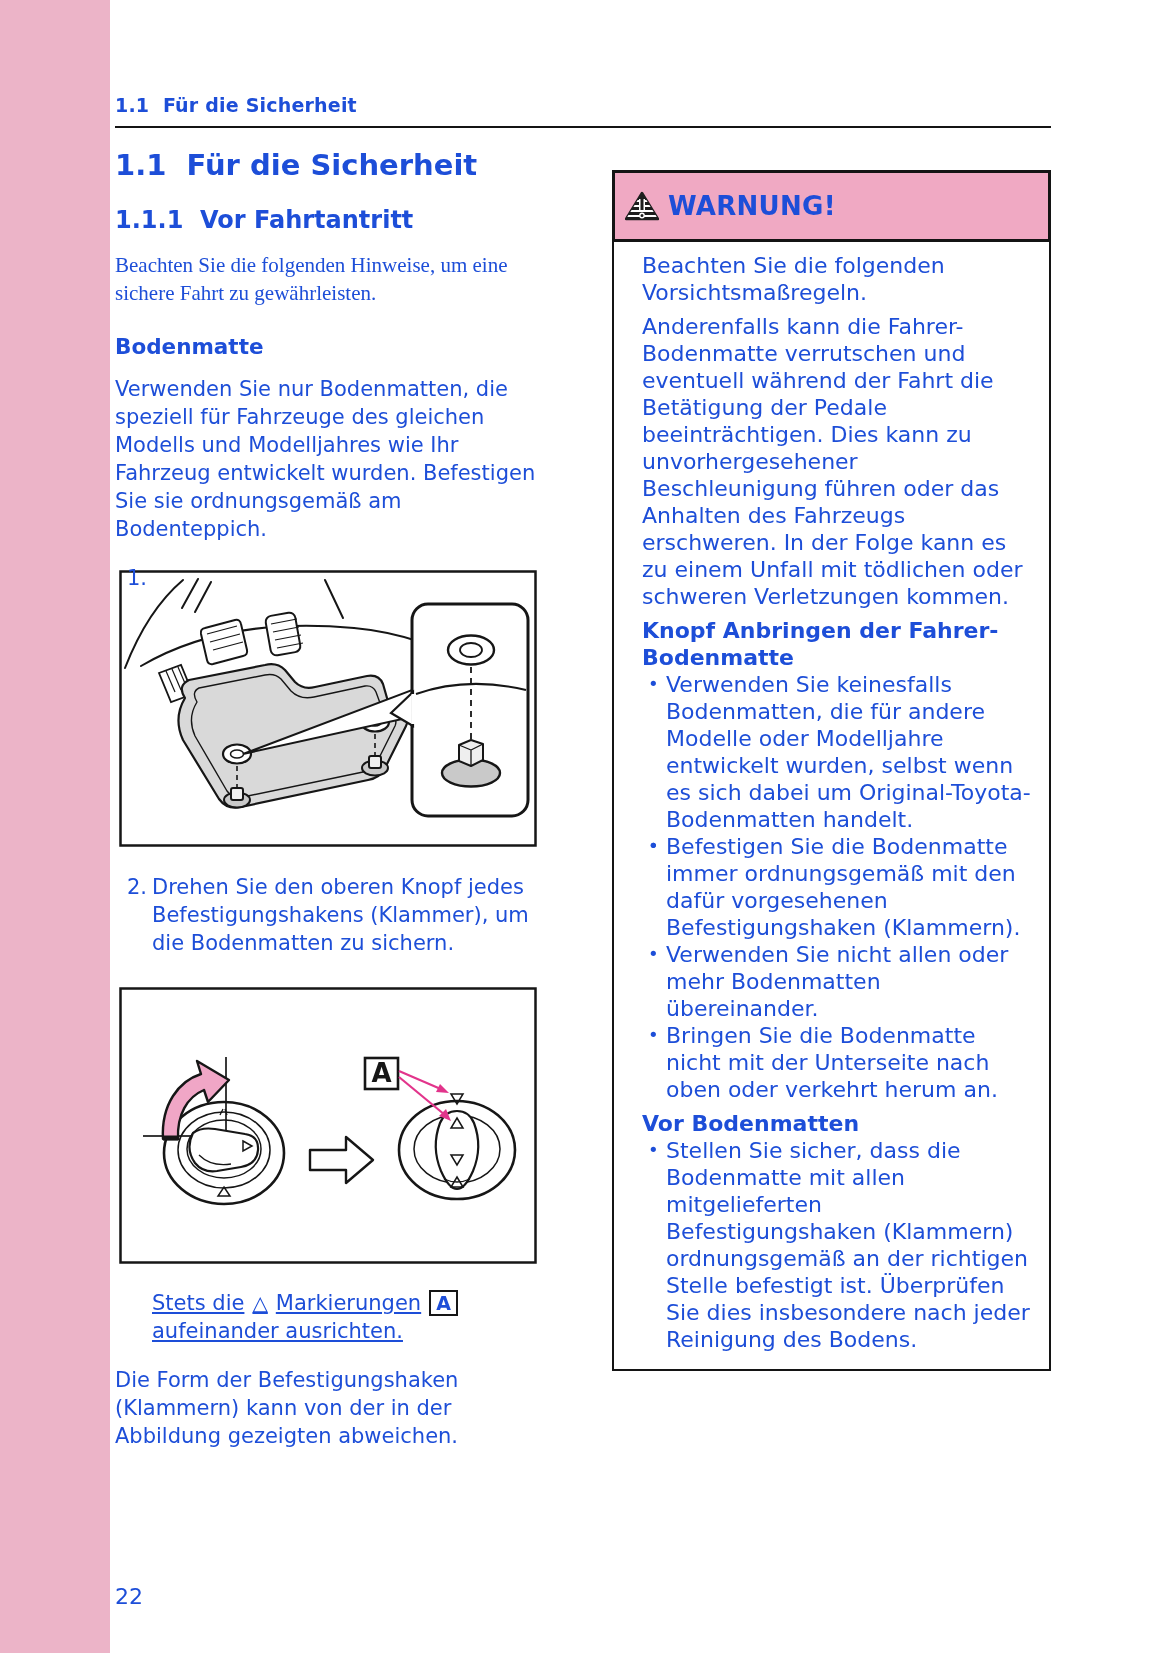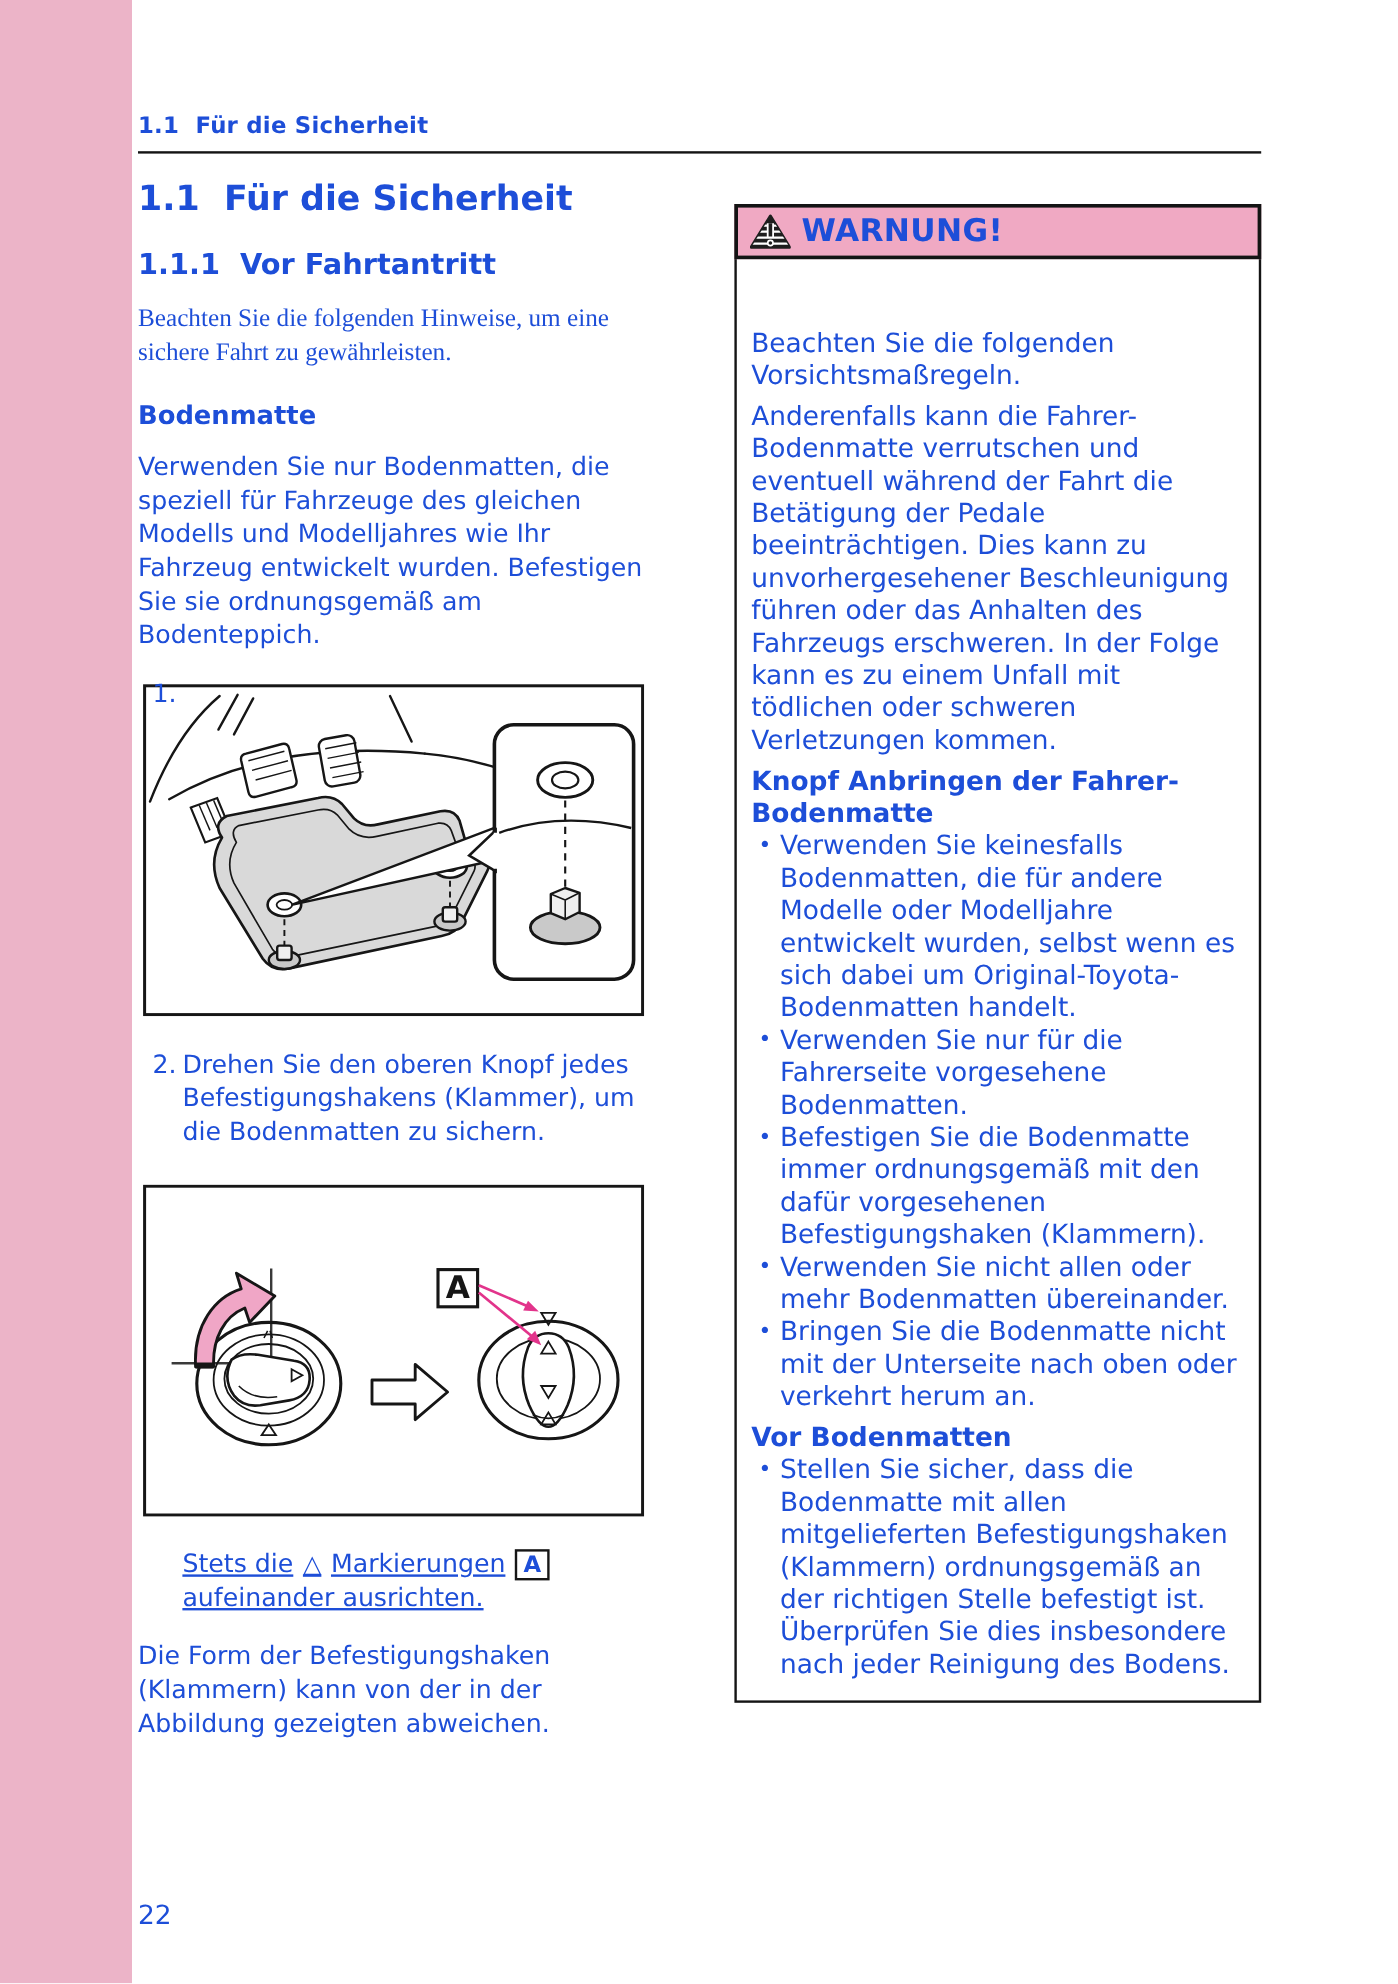--- a/index.html
+++ b/index.html
@@ -27,23 +27,23 @@
   .fig2 { margin-top:30px; }
   .note { margin-top:25px; padding-left:37px;text-decoration:underline; }
   .tri-glyph { margin:0 8px; font-size:20px; }
   .boxed-a { display:inline-block; border:2px solid #161616; padding:0 5px;
              margin:0 8px; font-weight:700; font-size:19px; line-height:22px; }
   .outro { margin-top:19px; }
   .pagenum { position:absolute; left:115px; top:1584px; font-size:22px; font-weight:400; }
 
   .warning { border:2px solid #141414; background:#fff; }
   .warning-header { display:flex; align-items:center; gap:9px;
-    border:3px solid #141414; margin:-2px -2px 0 -2px; padding:3px 10px; height:34px; }
+    border:3px solid #141414; margin:-2px -2px 0 -2px; padding:16px 10px; height:34px; }
   .warning-title { font-size:26px; font-weight:700; letter-spacing:.3px; }
-  .warning-body { padding:8px 12px 16px 12px; font-size:22px; line-height:27px;margin-top:47px; }
+  .warning-body { padding:8px 12px 16px 28px; font-size:22px; line-height:27px; }
   .wp { margin-top:7px; }
   .wsub { font-weight:700; margin-top:7px; }
   .wbullet { position:relative; padding-left:24px; }
   .wbullet .dot { position:absolute; left:6px; top:-1px; font-size:18px; }
   svg text { font-family:"DejaVu Sans", sans-serif; }
 </style>
 </head>
 <body>
 
 <div class="page">
@@ -198,21 +198,21 @@
               <line x1="17" y1="8" x2="17" y2="19" stroke="#1e1e1e" stroke-width="3"></line>
               <circle cx="17" cy="24.5" r="2.2" fill="#1e1e1e" stroke="#ffffff" stroke-width="1.4"></circle>
             </svg>
             <span class="warning-title">WARNUNG!</span>
           </div>
           <div class="warning-body">
             <p class="wp" style="margin:2px 0 0 0;">Beachten Sie die folgenden Vorsichtsmaßregeln.</p>
             <p class="wp" style="margin-bottom:0;">Anderenfalls kann die Fahrer-Bodenmatte verrutschen und eventuell während der Fahrt die Betätigung der Pedale beeinträchtigen. Dies kann zu unvorhergesehener Beschleunigung führen oder das Anhalten des Fahrzeugs erschweren. In der Folge kann es zu einem Unfall mit tödlichen oder schweren Verletzungen kommen.</p>
             <div class="wsub">Knopf Anbringen der Fahrer-Bodenmatte</div>
             <div class="wbullet"><span class="dot">•</span><span>Verwenden Sie keinesfalls Bodenmatten, die für andere Modelle oder Modelljahre entwickelt wurden, selbst wenn es sich dabei um Original-Toyota-Bodenmatten handelt.</span></div>
-            <div class="wbullet"><span class="dot">•</span><span>Verwenden Sie nur für die Fahrerseite vorgesehene Bodenmatten.</span></div>
+            <div class="wbullet"><span class="dot">•</span></div>
             <div class="wbullet"><span class="dot">•</span><span>Befestigen Sie die Bodenmatte immer ordnungsgemäß mit den dafür vorgesehenen Befestigungshaken (Klammern).</span></div>
             <div class="wbullet"><span class="dot">•</span><span>Verwenden Sie nicht allen oder mehr Bodenmatten übereinander.</span></div>
             <div class="wbullet"><span class="dot">•</span><span>Bringen Sie die Bodenmatte nicht mit der Unterseite nach oben oder verkehrt herum an.</span></div>
             <div class="wsub">Vor Bodenmatten</div>
             <div class="wbullet"><span class="dot">•</span><span>Stellen Sie sicher, dass die Bodenmatte mit allen mitgelieferten Befestigungshaken (Klammern) ordnungsgemäß an der richtigen Stelle befestigt ist. Überprüfen Sie dies insbesondere nach jeder Reinigung des Bodens.</span></div>
           </div>
         </div>
       </div>
     </div>
   </div>

